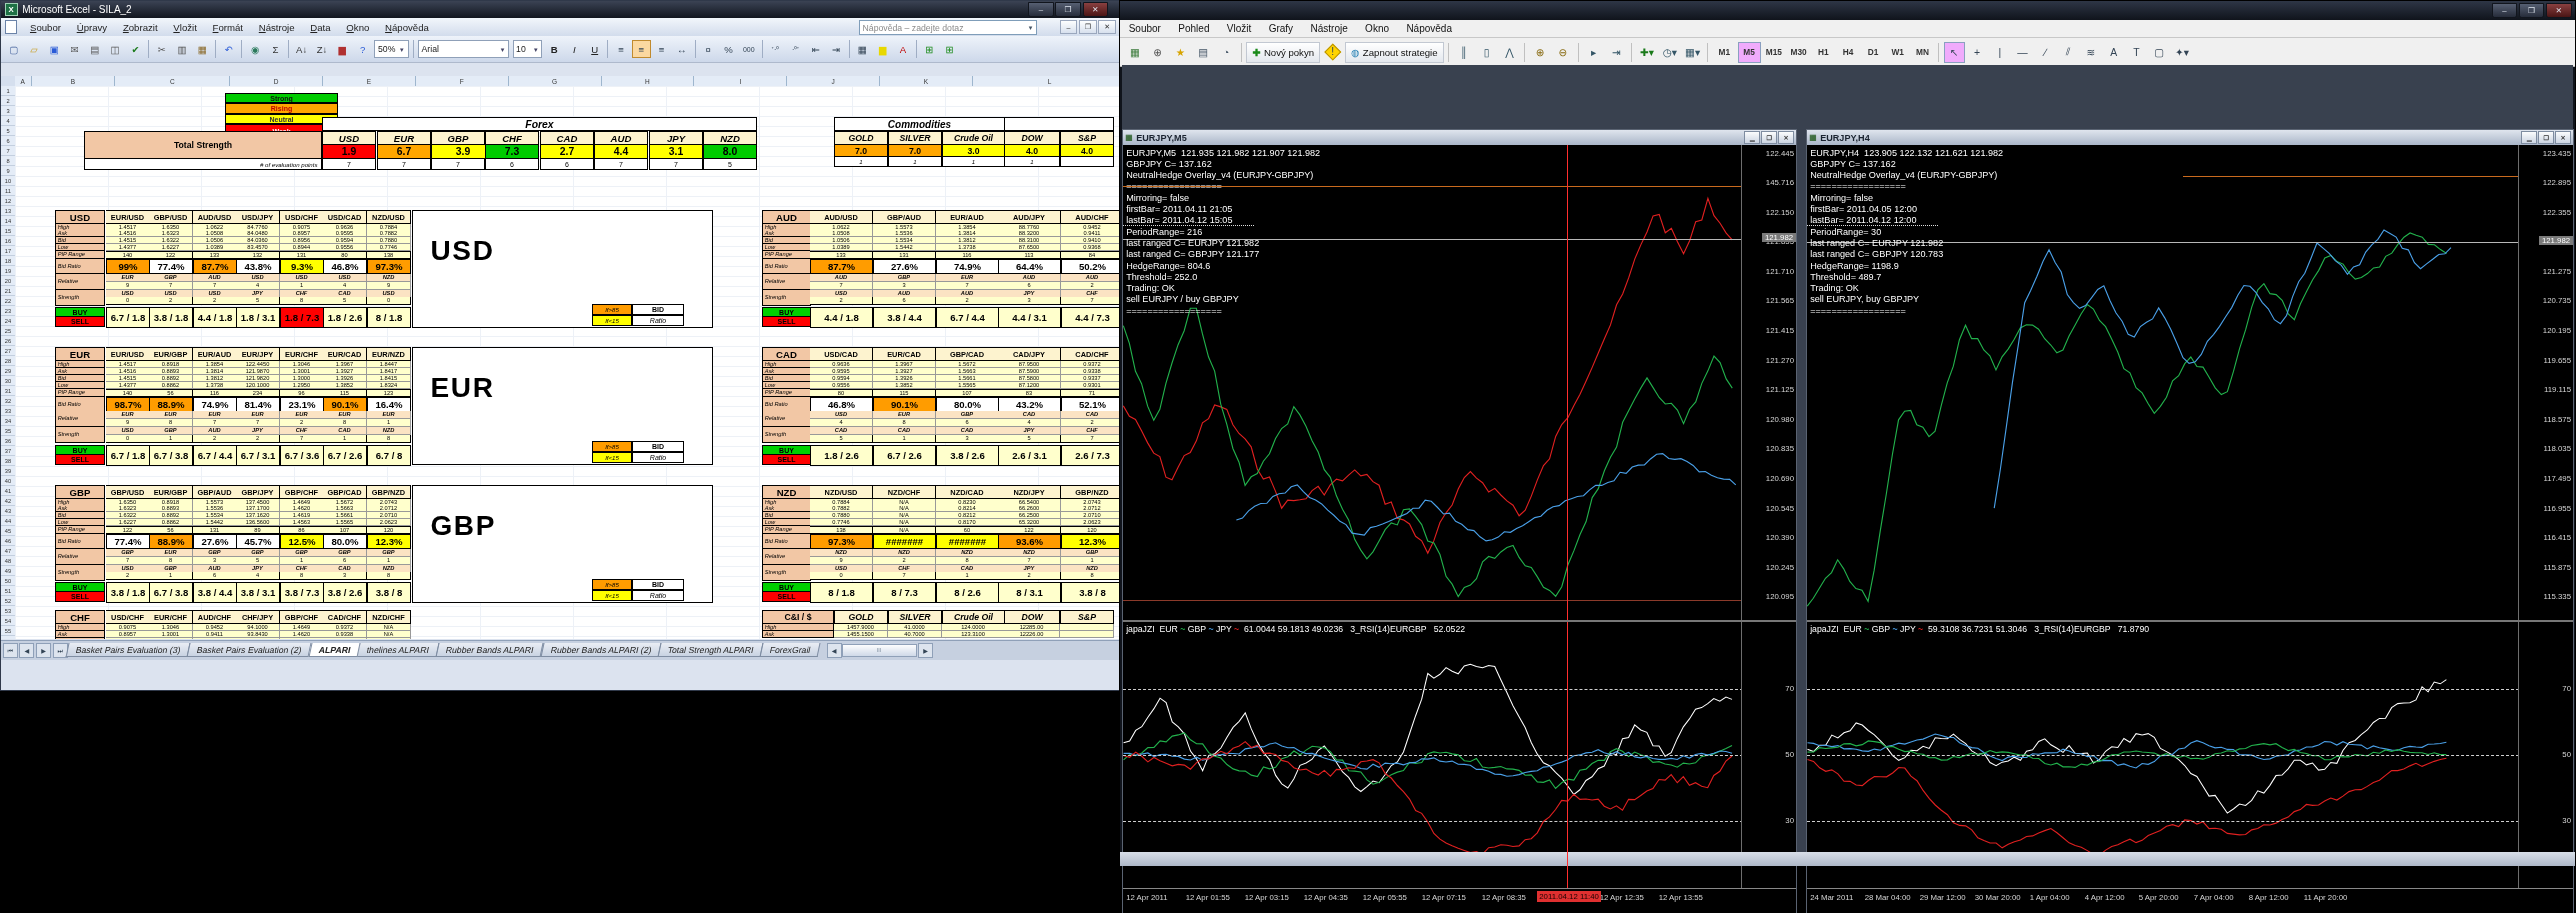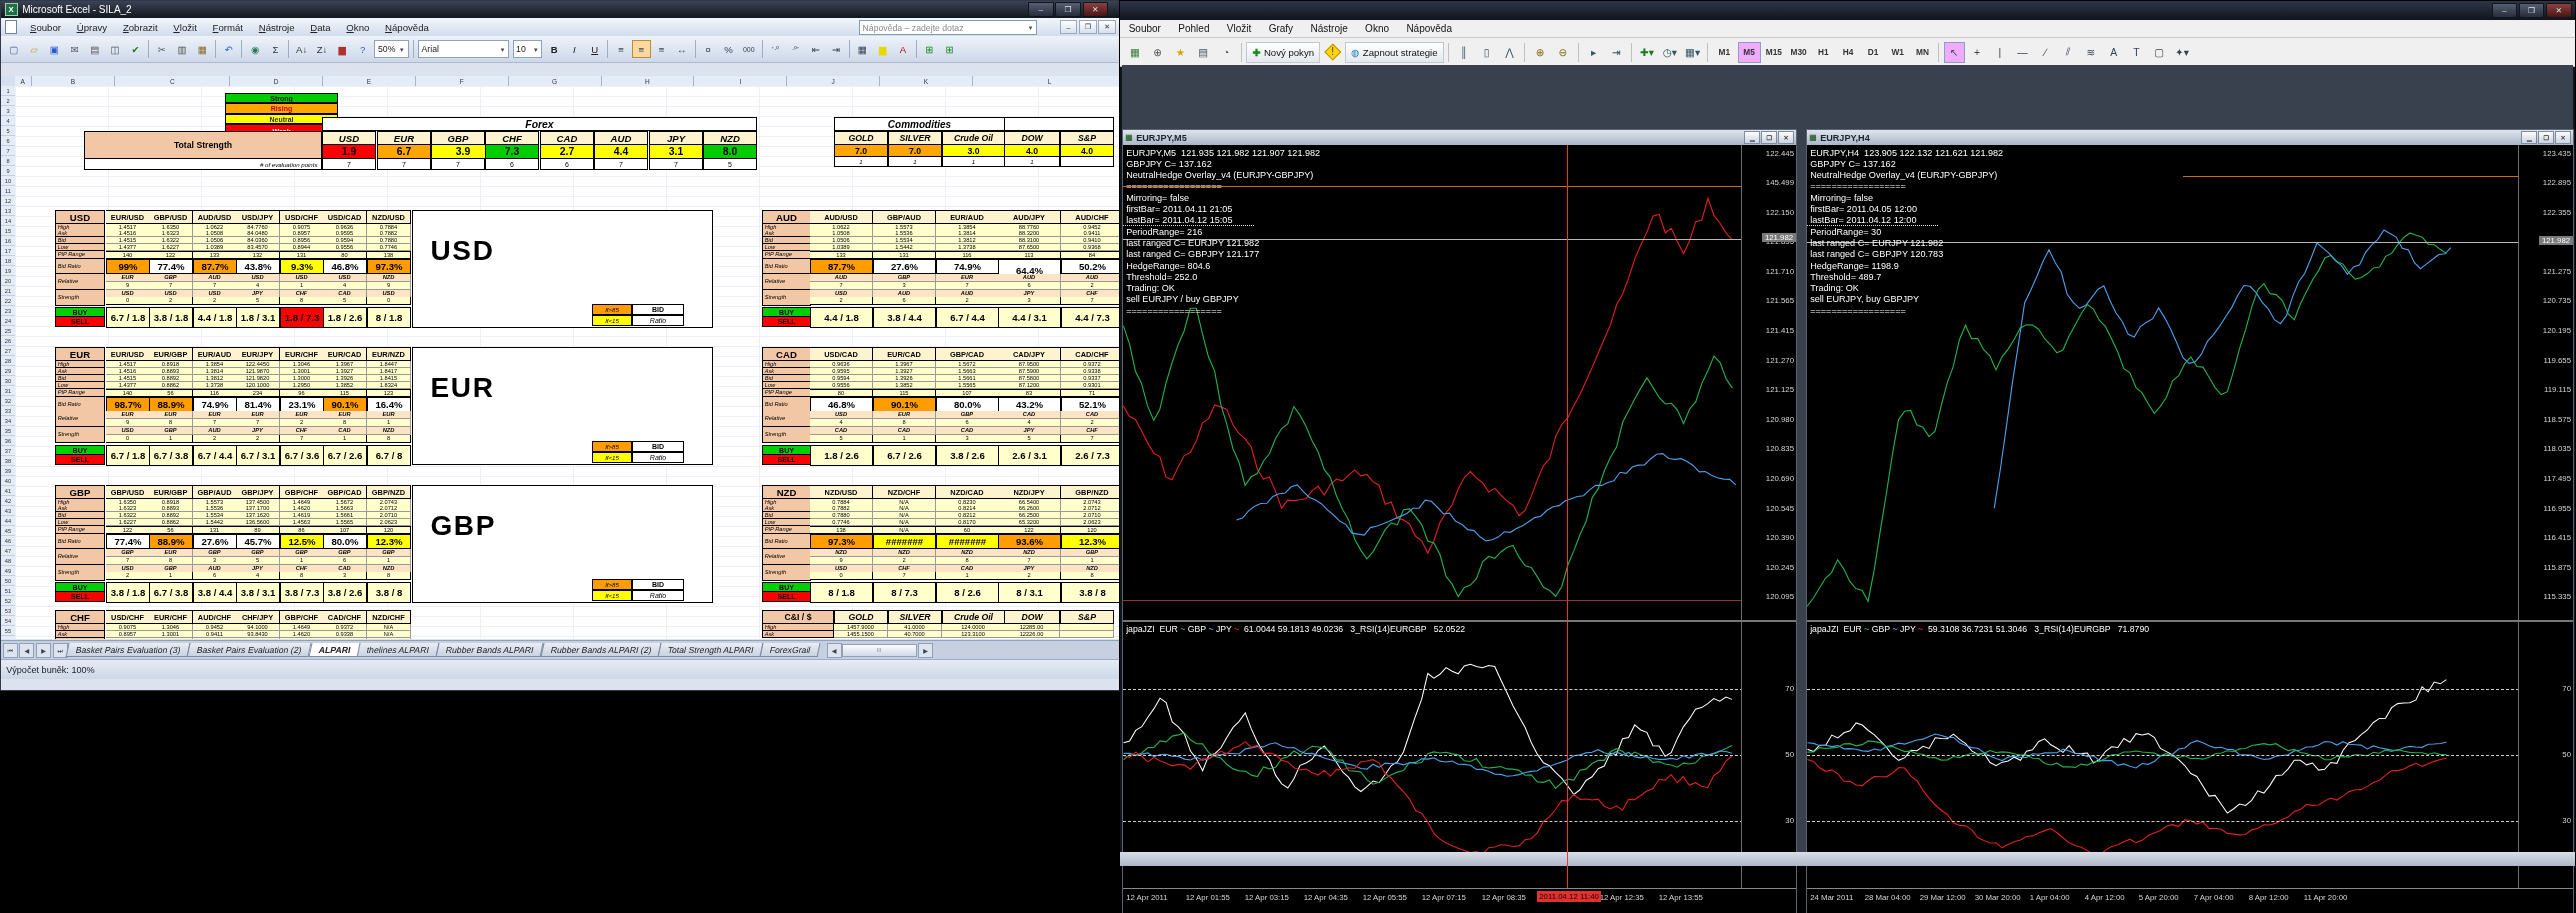--- a/index.html
+++ b/index.html
@@ -673,21 +673,21 @@
         <div class="cell" style="left: 921px; top: 196px; width: 63px; height: 7.8px; background: rgb(255, 255, 204); font-size: 5.7px; border-width: 0px 0.9px 0.9px 0px; border-color: rgb(153, 153, 153);">7</div>
         <div class="cell" style="left: 921px; top: 204px; width: 63px; height: 7.8px; background: rgb(251, 227, 195); font-weight: bold; font-style: italic; font-size: 5.7px; border-width: 0px 0.9px 0.9px 0px; border-color: rgb(153, 153, 153);">AUD</div>
         <div class="cell" style="left: 921px; top: 211px; width: 63px; height: 7.8px; background: rgb(255, 255, 204); font-size: 5.7px; border-width: 0px 0.9px 1.7px 0px;">2</div>
         <div class="cell" style="left: 921px; top: 221px; width: 63px; height: 21px; background: rgb(255, 255, 204); font-weight: bold; font-size: 9.6px; border-width: 0.9px 1.7px 1.7px 0.9px;">6.7 / 4.4</div>
         <div class="cell" style="left: 983px; top: 124px; width: 63px; height: 14px; background: rgb(253, 243, 207); font-weight: bold; font-size: 7.4px; border-width: 1.7px 0.9px 1.7px 0px;">AUD/JPY</div>
         <div class="cell" style="left: 983px; top: 138px; width: 63px; height: 7px; background: rgb(255, 255, 204); font-size: 5.7px; border-width: 0px 0.9px 0.9px 0px; border-color: rgb(153, 153, 153);">88.7760</div>
         <div class="cell" style="left: 983px; top: 144px; width: 63px; height: 7px; background: rgb(255, 255, 204); font-size: 5.7px; border-width: 0px 0.9px 0.9px 0px; border-color: rgb(153, 153, 153);">88.3200</div>
         <div class="cell" style="left: 983px; top: 151px; width: 63px; height: 7px; background: rgb(255, 255, 204); font-size: 5.7px; border-width: 0px 0.9px 0.9px 0px; border-color: rgb(153, 153, 153);">88.3100</div>
         <div class="cell" style="left: 983px; top: 158px; width: 63px; height: 7px; background: rgb(255, 255, 204); font-size: 5.7px; border-width: 0px 0.9px 0.9px 0px; border-color: rgb(153, 153, 153);">87.6500</div>
         <div class="cell" style="left: 983px; top: 165px; width: 63px; height: 7.8px; background: rgb(255, 255, 204); font-size: 5.7px; border-width: 0.9px 0.9px 0.9px 0px;">113</div>
-        <div class="cell" style="left: 983px; top: 173px; width: 63px; height: 23px; background: rgb(255, 255, 255); font-weight: bold; font-size: 9.6px; border-width: 1.7px 1.7px 1.7px 0.9px;">64.4%</div>
+        <div class="cell" style="left: 983px; top: 173px; width: 63px; height: 15px; background: rgb(255, 255, 255); font-weight: bold; font-size: 9.6px; border-width: 1.7px 1.7px 1.7px 0.9px;">64.4%</div>
         <div class="cell" style="left: 983px; top: 188px; width: 63px; height: 7.8px; background: rgb(251, 227, 195); font-weight: bold; font-style: italic; font-size: 5.7px; border-width: 0px 0.9px 0.9px 0px; border-color: rgb(153, 153, 153);">AUD</div>
         <div class="cell" style="left: 983px; top: 196px; width: 63px; height: 7.8px; background: rgb(255, 255, 204); font-size: 5.7px; border-width: 0px 0.9px 0.9px 0px; border-color: rgb(153, 153, 153);">6</div>
         <div class="cell" style="left: 983px; top: 204px; width: 63px; height: 7.8px; background: rgb(251, 227, 195); font-weight: bold; font-style: italic; font-size: 5.7px; border-width: 0px 0.9px 0.9px 0px; border-color: rgb(153, 153, 153);">JPY</div>
         <div class="cell" style="left: 983px; top: 211px; width: 63px; height: 7.8px; background: rgb(255, 255, 204); font-size: 5.7px; border-width: 0px 0.9px 1.7px 0px;">3</div>
         <div class="cell" style="left: 983px; top: 221px; width: 63px; height: 21px; background: rgb(255, 255, 204); font-weight: bold; font-size: 9.6px; border-width: 0.9px 1.7px 1.7px 0.9px;">4.4 / 3.1</div>
         <div class="cell" style="left: 1046px; top: 124px; width: 63px; height: 14px; background: rgb(253, 243, 207); font-weight: bold; font-size: 7.4px; border-width: 1.7px 0.9px 1.7px 0px;">AUD/CHF</div>
         <div class="cell" style="left: 1046px; top: 138px; width: 63px; height: 7px; background: rgb(255, 255, 204); font-size: 5.7px; border-width: 0px 0.9px 0.9px 0px; border-color: rgb(153, 153, 153);">0.9452</div>
         <div class="cell" style="left: 1046px; top: 144px; width: 63px; height: 7px; background: rgb(255, 255, 204); font-size: 5.7px; border-width: 0px 0.9px 0.9px 0px; border-color: rgb(153, 153, 153);">0.9411</div>
         <div class="cell" style="left: 1046px; top: 151px; width: 63px; height: 7px; background: rgb(255, 255, 204); font-size: 5.7px; border-width: 0px 0.9px 0.9px 0px; border-color: rgb(153, 153, 153);">0.9410</div>
         <div class="cell" style="left: 1046px; top: 158px; width: 63px; height: 7px; background: rgb(255, 255, 204); font-size: 5.7px; border-width: 0px 0.9px 0.9px 0px; border-color: rgb(153, 153, 153);">0.9368</div>
@@ -923,23 +923,20 @@
         </div>
         <div class="sheettab">
           <div style="font-size: 8.7px;">ForexGrail</div>
         </div>
         <div class="hscroll">
           <div class="tabnav">◀</div>
           <div class="hthumb">III</div>
           <div class="tabnav">▶</div>
         </div>
       </div>
-    <div class="xl-status">
-      <span>Výpočet buněk: 100%</span>
-    </div>
   </div>
 
   <div id="mt4">
     <div class="mt-title">
         <span id="mt-winbtns" style="display:flex">
           <div class="winbtn">–</div>
           <div class="winbtn">❐</div>
           <div class="winbtn close">✕</div>
         </span>
       </div>
@@ -1028,21 +1025,21 @@
             </svg>
             <div class="hline" style="top: 41px; left: 0px; right: -1.7px; border-color: rgb(201, 106, 30); border-top-width: 1.7px;"></div>
             <div class="hline" style="top: 94px; border-color: rgb(184, 184, 184);"></div>
             <div class="hline" style="top: 455px; border-color: rgb(139, 58, 42); border-top-width: 1.7px;"></div>
             <div class="hline" style="top: 80px; left: 0px; right: 489px; border-color: rgb(221, 221, 221); border-top-style: dotted;"></div>
             <div class="vline" style="left: 444px;"></div>
             <div class="overlay"><div>EURJPY,M5  121.935 121.982 121.907 121.982</div><div>GBPJPY C= 137.162</div><div>NeutralHedge Overlay_v4 (EURJPY-GBPJPY)</div><div>==================</div><div>Mirroring= false</div><div>firstBar= 2011.04.11 21:05</div><div>lastBar= 2011.04.12 15:05</div><div>PeriodRange= 216</div><div>last ranged C= EURJPY 121.982</div><div>last ranged C= GBPJPY 121.177</div><div>HedgeRange= 804.6</div><div>Threshold= 252.0</div><div>Trading: OK</div><div>sell EURJPY / buy GBPJPY</div><div>==================</div></div>
           </div>
           <div class="axiscol" style="right: 0px; top: 15px; width: 54px; height: 475px;">
             <div class="axlabel" style="top: 3.5px;">122.445</div>
-            <div class="axlabel" style="top: 33px;">145.499</div>
+            <div class="axlabel" style="top: 33px;">145.716</div>
             <div class="axlabel" style="top: 63px;">122.150</div>
             <div class="axlabel" style="top: 92px;">121.855</div>
             <div class="axlabel" style="top: 122px;">121.710</div>
             <div class="axlabel" style="top: 151px;">121.565</div>
             <div class="axlabel" style="top: 181px;">121.415</div>
             <div class="axlabel" style="top: 211px;">121.270</div>
             <div class="axlabel" style="top: 240px;">121.125</div>
             <div class="axlabel" style="top: 270px;">120.980</div>
             <div class="axlabel" style="top: 299px;">120.835</div>
             <div class="axlabel" style="top: 329px;">120.690</div>

